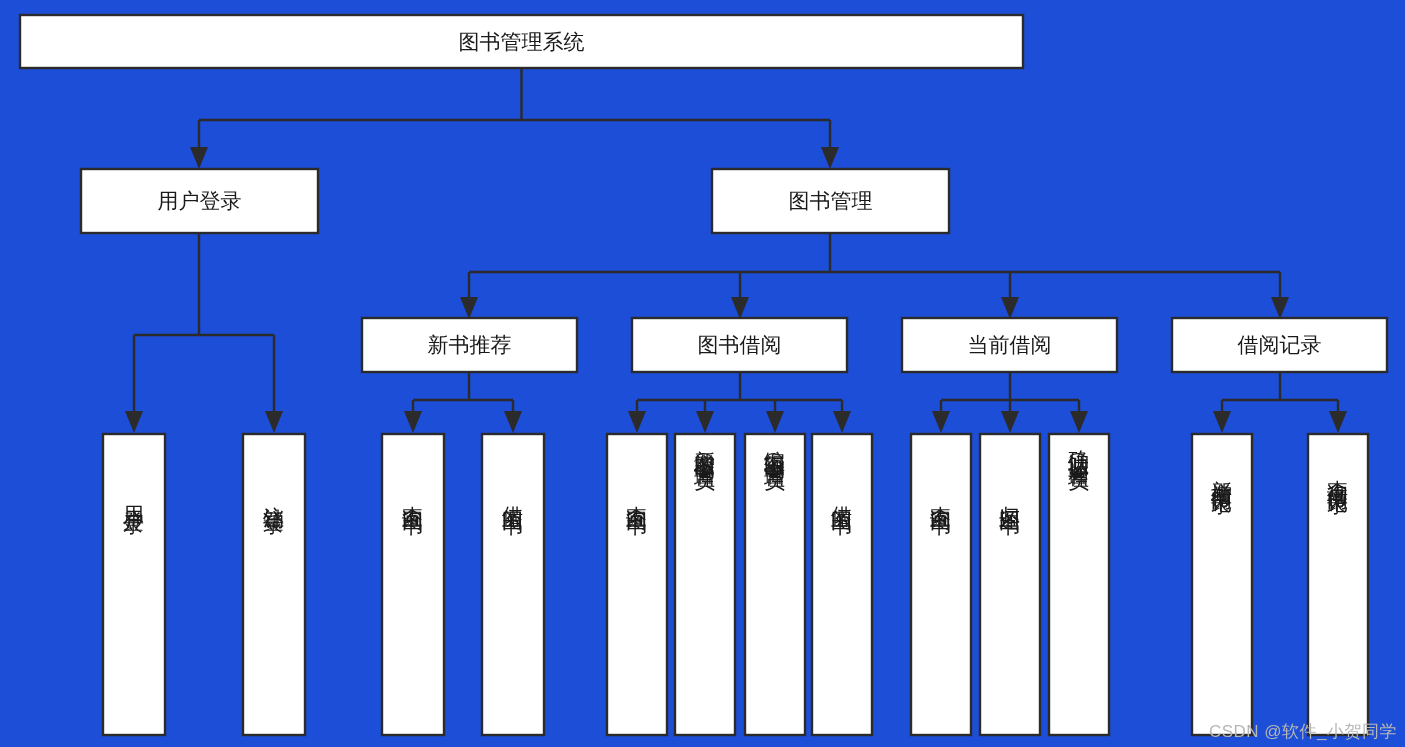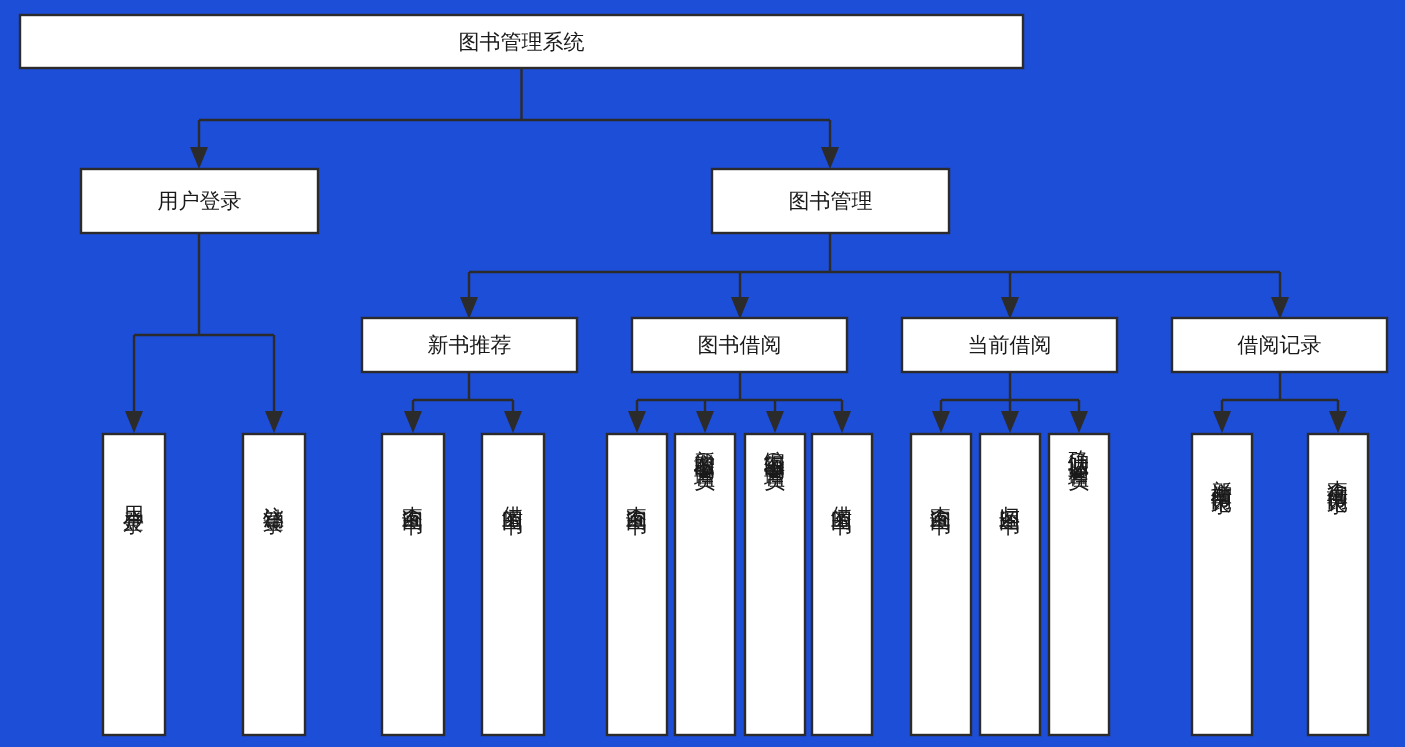--- a/index.html
+++ b/index.html
@@ -233,13 +233,14 @@
       <rect class="node-rect" x="1192" y="434" width="60" height="301"></rect>
       <text class="node-label-v" x="1222" y="472">新增借阅记录</text>
     </g>
     <g>
       <rect class="node-rect" x="1308" y="434" width="60" height="301"></rect>
       <text class="node-label-v" x="1338" y="472">查询借阅记录</text>
     </g>
 
   </svg>
 
+  <div class="watermark">CSDN @软件_小贺同学</div>
 </div>
 
 </body></html>

